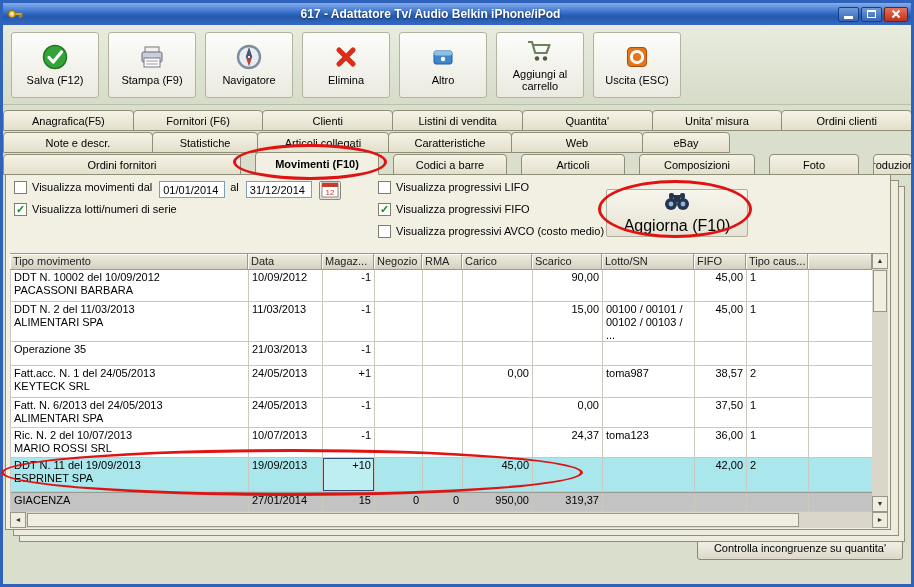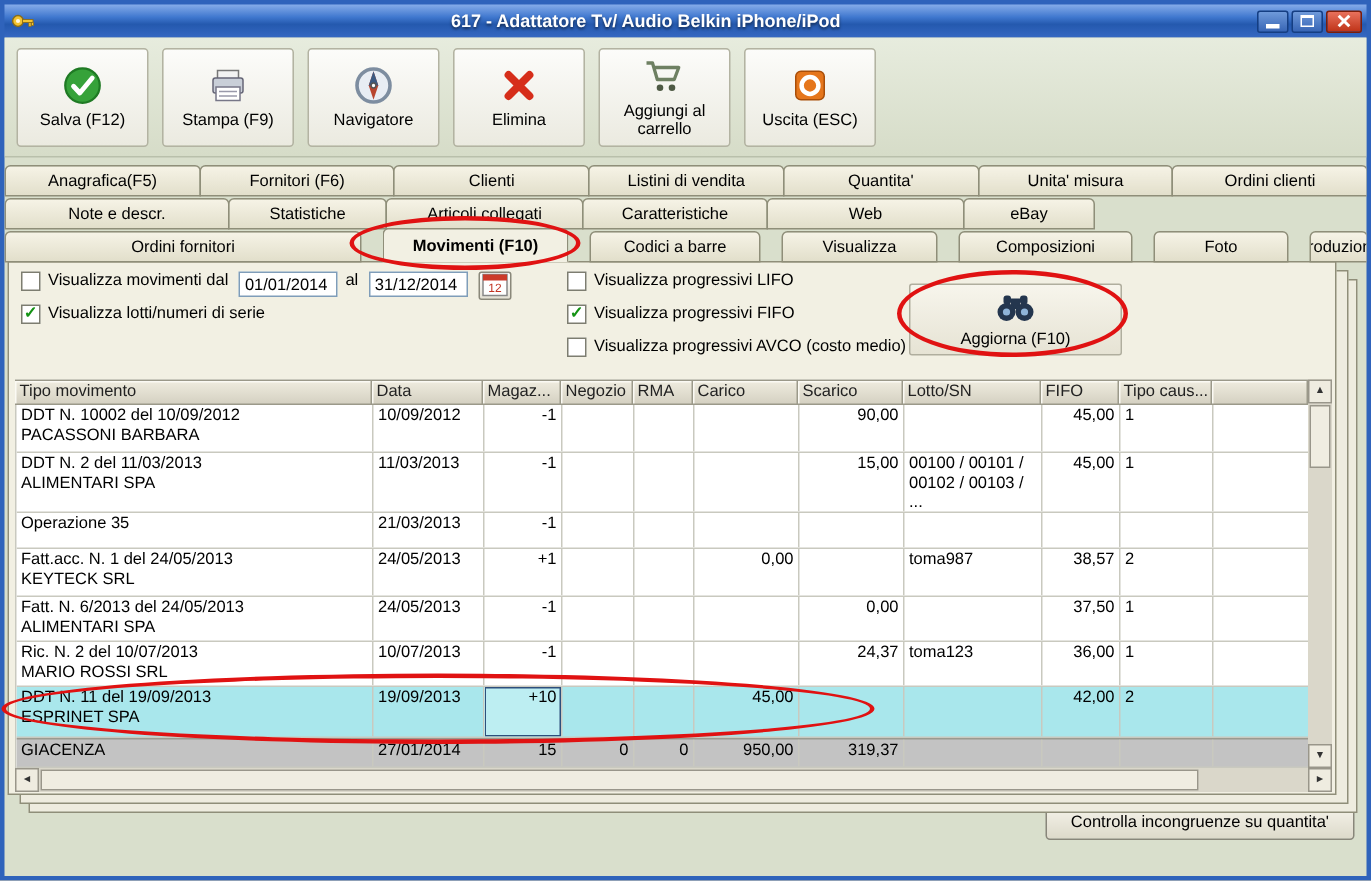--- a/index.html
+++ b/index.html
@@ -52,21 +52,21 @@
   .fcol.left{left:8px;} .fcol.right{left:372px;}
   .chk-row{display:flex;align-items:flex-start;height:22px;gap:5px;font-size:11px;white-space:nowrap;}
   .chk{flex:none;width:13px;height:13px;background:#fff;border:1px solid #7d7d70;display:inline-flex;align-items:center;
     justify-content:center;font-size:11px;font-weight:bold;color:#149314;line-height:11px;}
   .date-input{width:66px;height:17px;background:#fff;border:1px solid #7f9db9;font-size:11px;display:inline-flex;
     align-items:center;padding:0 3px;margin-left:2px;}
   .cal-btn{width:22px;height:19px;border:1px solid #8a887a;border-radius:2px;background:linear-gradient(#fff,#e4e1d4);
     display:inline-flex;align-items:center;justify-content:center;margin-left:2px;}
   .aggiorna{position:absolute;left:600px;top:14px;width:142px;height:48px;border:1px solid #b0ae9e;border-radius:2px;
     background:linear-gradient(#f7f5ec,#e6e3d4);display:flex;flex-direction:column;align-items:center;justify-content:center;
-    gap:2px;font-size:11px;cursor:default;}
+    gap:2px;font-size:16px;cursor:default;}
   
   .table{position:absolute;left:4px;top:78px;width:878px;height:275px;background:#fff;}
   .thead{display:flex;height:17px;background:linear-gradient(#efecdf,#d3cfc0);border-top:1px solid #9b998a;}
   .th{border-right:1px solid #9b998a;border-bottom:1px solid #9b998a;box-shadow:inset 1px 1px 0 #fbfaf4;
     font-size:11px;padding:1px 3px;white-space:nowrap;overflow:hidden;color:#222;}
   .tbody{height:242px;overflow:hidden;background:#fff;border-left:1px solid #c9c9bf;}
   .tr{display:flex;border-bottom:1px solid #c9c9bf;overflow:hidden;}
   .td{border-right:1px solid #c9c9bf;font-size:11px;line-height:13px;padding:1px 3px;overflow:hidden;}
   .tr.hl{background:#a9e7ec;}
   .tr.summary{background:#c3c3c3;border-top:1px solid #9a9a90;}
@@ -152,20 +152,30 @@
         <div class="tb-btn">
           <span class="tb-icon">
             <svg width="28" height="28" viewBox="0 0 28 28">
               <path d="M7 7L21 21M21 7L7 21" stroke="#d62e1a" stroke-width="5.2" stroke-linecap="round"></path>
             </svg>
           </span>
           <span class="tb-label">Elimina</span>
         </div>
         <div class="tb-btn">
           <span class="tb-icon">
+            <svg width="28" height="28" viewBox="0 0 28 28">
+              <rect x="5" y="8" width="18" height="13" rx="2" fill="#3f86cf" stroke="#225f9e"></rect>
+              <rect x="5" y="8" width="18" height="4.5" rx="2" fill="#8cc0ea"></rect>
+              <circle cx="14" cy="16" r="2.2" fill="#fff"></circle>
+            </svg>
+          </span>
+          <span class="tb-label">Altro</span>
+        </div>
+        <div class="tb-btn">
+          <span class="tb-icon">
             <svg width="30" height="28" viewBox="0 0 30 28">
               <path d="M3 5h4l3.2 11h11.3l3-8H8.2" fill="none" stroke="#6e8062" stroke-width="2.2" stroke-linejoin="round"></path>
               <circle cx="12" cy="21.5" r="2.2" fill="#4e5a44"></circle>
               <circle cx="20" cy="21.5" r="2.2" fill="#4e5a44"></circle>
             </svg>
           </span>
           <span class="tb-label">Aggiungi al carrello</span>
         </div>
         <div class="tb-btn">
           <span class="tb-icon">
@@ -192,21 +202,21 @@
         <div class="tab">Statistiche</div>
         <div class="tab">Articoli collegati</div>
         <div class="tab">Caratteristiche</div>
         <div class="tab">Web</div>
         <div class="tab">eBay</div>
       </div>
     <div class="tabrow r3">
         <div class="tab">Ordini fornitori</div>
         <div class="tab active">Movimenti (F10)</div>
         <div class="tab">Codici a barre</div>
-        <div class="tab">Visualizza</div>
+        <div class="tab">Articoli</div>
         <div class="tab">Composizioni</div>
         <div class="tab">Foto</div>
         <div class="tab">Produzione</div>
       </div>
 
     <div class="sheet s1"></div>
     <div class="sheet s2"></div>
 
     <div class="panel">
       <div class="fcol left">

